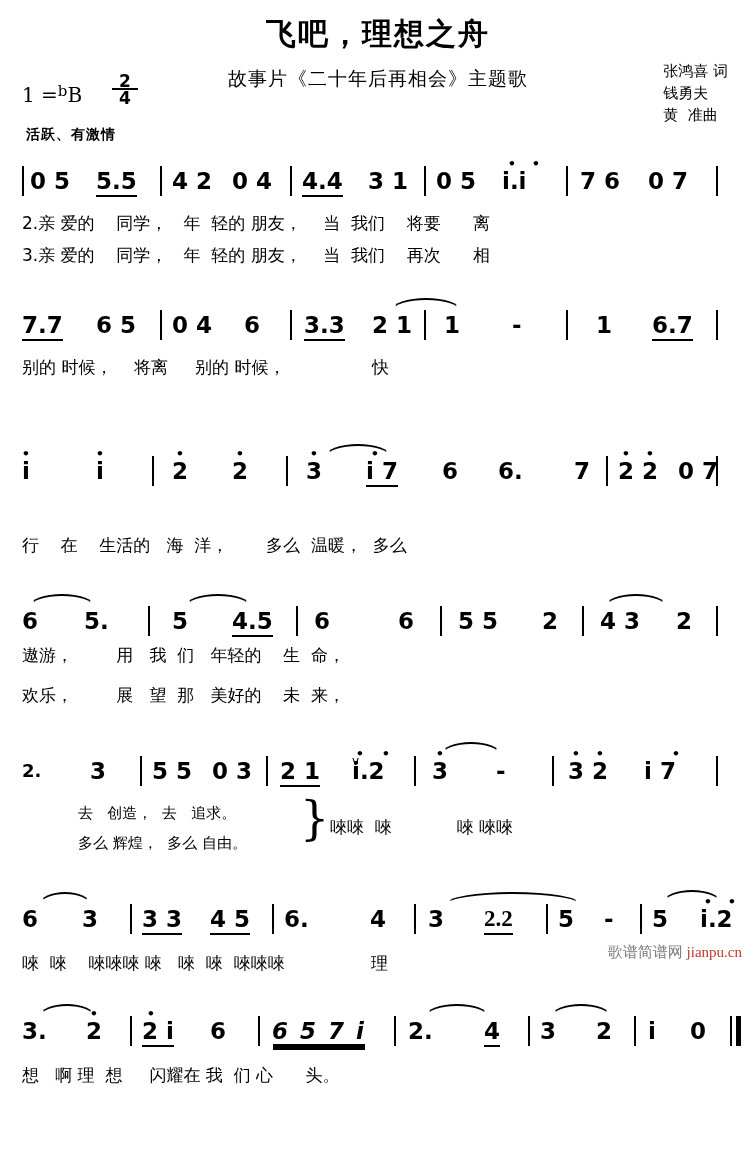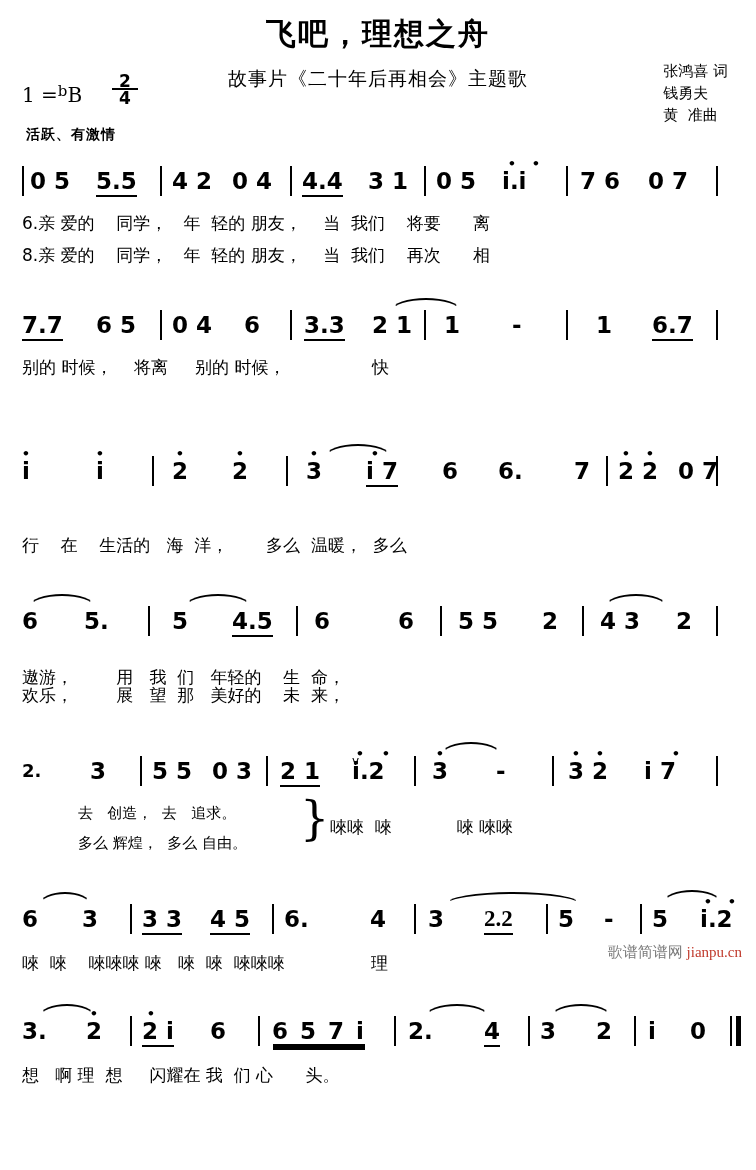--- a/index.html
+++ b/index.html
@@ -65,21 +65,21 @@
   .note{
     position:absolute;
     font-family:"DejaVu Sans", sans-serif;
     font-weight:bold;
     font-size:23px;
     line-height:26px;
     white-space:pre;
   }
   .note .dotU{position:absolute;left:50%;top:-7px;transform:translateX(-50%);font-size:13px;line-height:6px;}
   .under1{border-bottom:2px solid #000;padding-bottom:1px;}
-  .under2{box-shadow:0 3px 0 -1px #000,0 7px 0 -1px #000;}
+  .under2{box-shadow:0 3px 0 -1px #000,0 7px 0 -1px #000;font-style:italic;}
   .bar{
     position:absolute;width:2px;background:#000;height:30px;top:-2px;
   }
   .tie{
     position:absolute;
     border-top:2px solid #000;
     border-radius:50%/100% 100% 0 0;
     height:10px;
     border-left:1px solid transparent;border-right:1px solid transparent;
   }
@@ -153,22 +153,22 @@
       <div class="note under1" style="left:302px;">4.4</div>
       <div class="note" style="left:368px;">3 1</div>
       <div class="bar" style="left:424px;"></div>
       <div class="note" style="left:436px;">0 5</div>
       <div class="note" style="left:502px;"><span class="dotU" style="left:10px;">•</span><span class="dotU" style="left:34px;">•</span><span>i.i</span></div>
       <div class="bar" style="left:566px;"></div>
       <div class="note" style="left:580px;">7 6</div>
       <div class="note" style="left:648px;">0 7</div>
       <div class="bar" style="left:716px;"></div>
     </div>
-    <div class="lyric" style="top:44px;left:22px;">6.亲 爱的    同学，   年  轻的 朋友，    当  我们    将要      离</div>
-    <div class="lyric" style="top:76px;left:22px;">8.亲 爱的    同学，   年  轻的 朋友，    当  我们    再次      相</div>
+    <div class="lyric" style="top:44px;left:22px;">2.亲 爱的    同学，   年  轻的 朋友，    当  我们    将要      离</div>
+    <div class="lyric" style="top:76px;left:22px;">3.亲 爱的    同学，   年  轻的 朋友，    当  我们    再次      相</div>
   </div>
 
   <div class="system" style="top:312px;">
     <div class="notes">
       <div class="note under1" style="left:22px;">7.7</div>
       <div class="note" style="left:96px;">6 5</div>
       <div class="bar" style="left:160px;"></div>
       <div class="note" style="left:172px;">0 4</div>
       <div class="note" style="left:244px;">6</div>
       <div class="bar" style="left:290px;"></div>
@@ -223,21 +223,21 @@
       <div class="note" style="left:398px;">6</div>
       <div class="bar" style="left:440px;"></div>
       <div class="note" style="left:458px;">5 5</div>
       <div class="note" style="left:542px;">2</div>
       <div class="bar" style="left:582px;"></div>
       <div class="tie" style="left:606px;top:-14px;width:58px;"></div>
       <div class="note" style="left:600px;">4 3</div>
       <div class="note" style="left:676px;">2</div>
       <div class="bar" style="left:716px;"></div>
     </div>
-    <div class="lyric" style="top:58px;left:22px;">遨游，        用   我  们   年轻的    生  命，</div>
+    <div class="lyric" style="top:36px;left:22px;">遨游，        用   我  们   年轻的    生  命，</div>
     <div class="lyric" style="top:76px;left:22px;">欢乐，        展   望  那   美好的    未  来，</div>
   </div>
 
   <div class="system" style="top:758px;">
     <div class="notes">
       <div class="repeat2" style="left:22px;top:2px;">2.</div>
       <div class="note" style="left:90px;">3</div>
       <div class="bar" style="left:140px;"></div>
       <div class="note" style="left:152px;">5 5</div>
       <div class="note" style="left:212px;">0 3</div>

